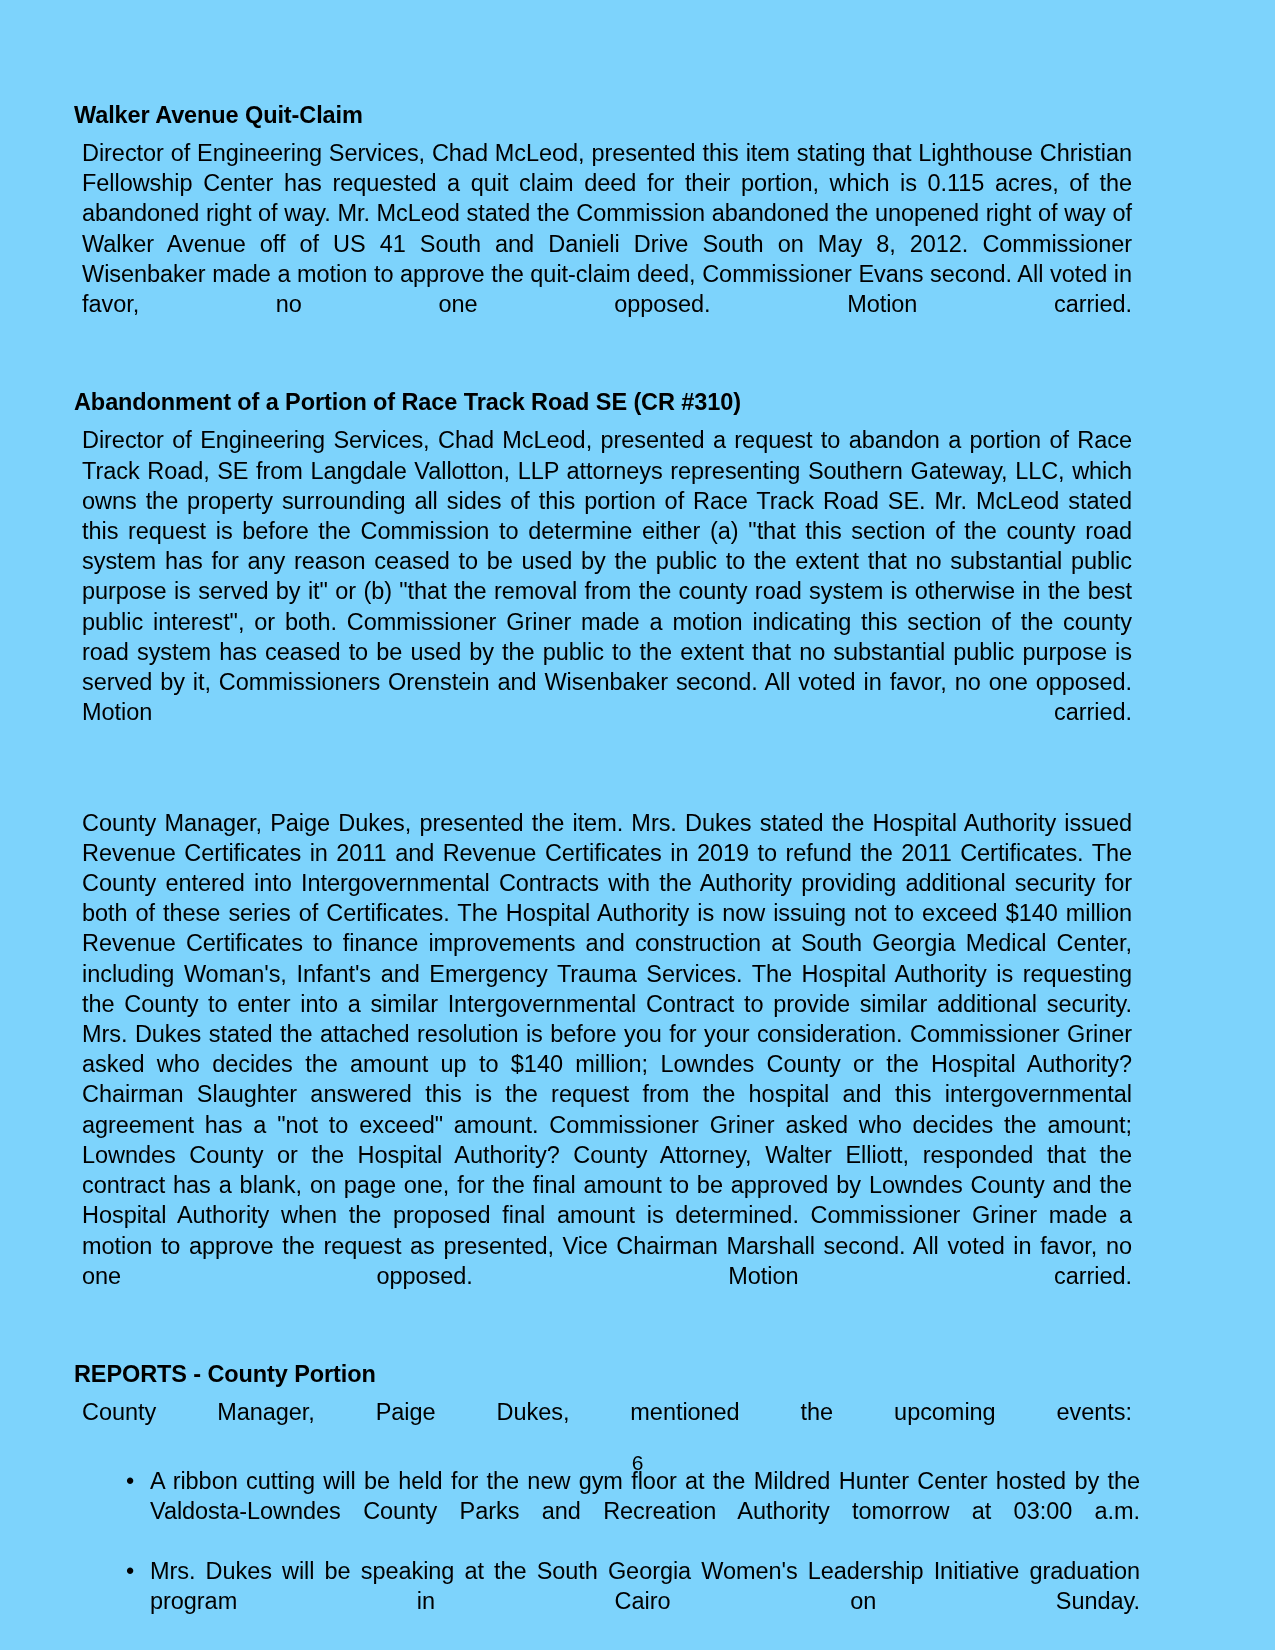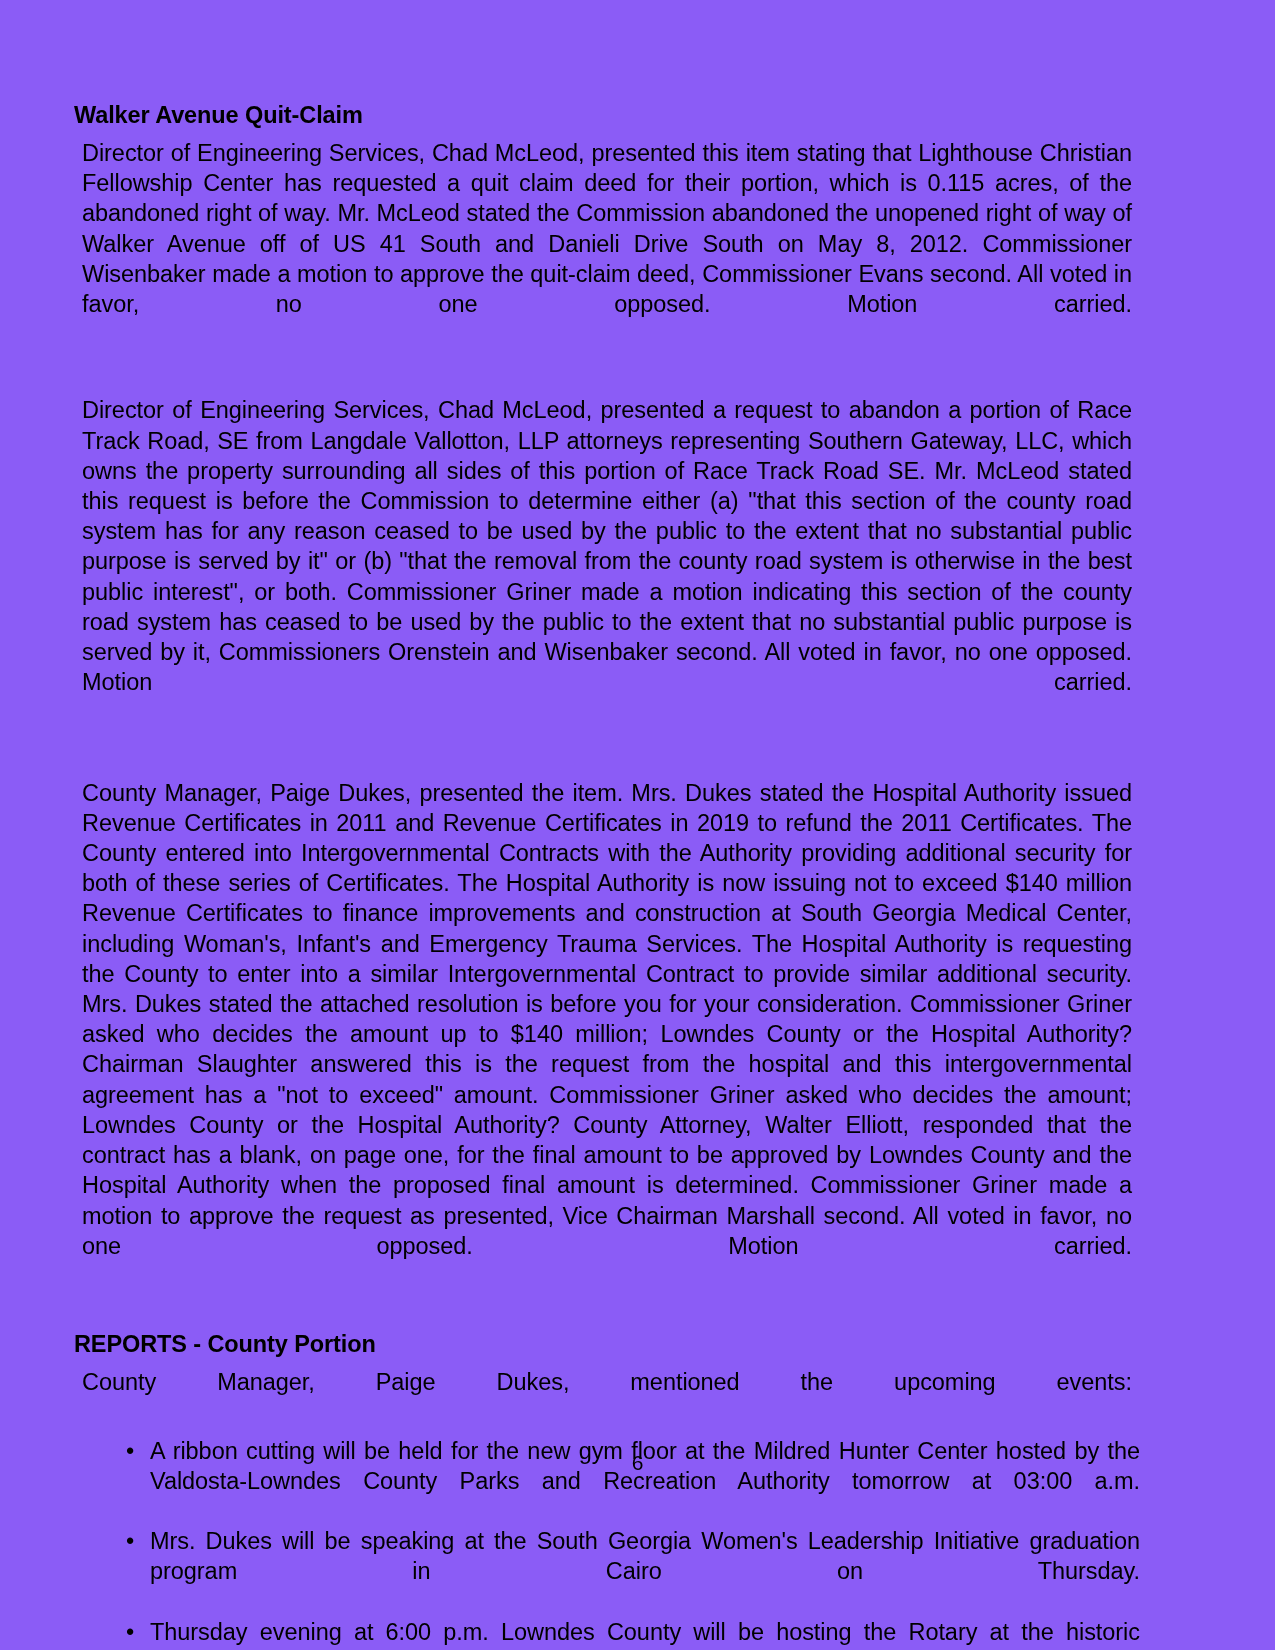--- a/index.html
+++ b/index.html
@@ -4,21 +4,21 @@
 <style>
   html, body {
     margin: 0;
     padding: 0;
     background: #ffffff;
   }
   .page {
     position: relative;
     width: 1275px;
     height: 1650px;
-    background: #8b5cf6;
+    background: #7dd3fc;
     margin: 0 auto;
     overflow: hidden;
     font-family: "Liberation Sans", sans-serif;
     color: #000000;
   }
   .content {
     position: absolute;
     left: 74px;
     top: 100px;
     width: 1066px;
@@ -97,20 +97,21 @@
   <div class="content">
 
     <div class="section">
       <div class="heading">Walker Avenue Quit-Claim</div>
       <p class="para">Director of Engineering Services, Chad McLeod, presented this item stating that Lighthouse Christian Fellowship Center has requested a quit claim deed for their portion, which is 0.115 acres, of the abandoned right of way.  Mr. McLeod stated the Commission abandoned the unopened right of way of Walker Avenue off of US 41 South and Danieli Drive South on May 8, 2012.  Commissioner Wisenbaker made a motion to approve the quit-claim deed, Commissioner Evans second.  All voted in favor, no one opposed.  Motion carried.</p>
     </div>
 
     <div class="gap-section"></div>
 
     <div class="section">
+      <div class="heading">Abandonment of a Portion of Race Track Road SE (CR #310)</div>
       <p class="para">Director of Engineering Services, Chad McLeod, presented a request to abandon a portion of Race Track Road, SE from Langdale Vallotton, LLP attorneys representing Southern Gateway, LLC, which owns the property surrounding all sides of this portion of Race Track Road SE.  Mr. McLeod stated this request is before the Commission to determine either (a) "that this section of the county road system has for any reason ceased to be used by the public to the extent that no substantial public purpose is served by it" or (b) "that the removal from the county road system is otherwise in the best public interest", or both. Commissioner Griner made a motion indicating this section of the county road system has ceased to be used by the public to the extent that no substantial public purpose is served by it, Commissioners Orenstein and Wisenbaker second.  All voted in favor, no one opposed.  Motion carried.</p>
     </div>
 
     <div class="gap-section-lg"></div>
 
     <div class="section">
       <p class="para">County Manager, Paige Dukes, presented the item.  Mrs. Dukes stated the Hospital Authority issued Revenue Certificates in 2011 and Revenue Certificates in 2019 to refund the 2011 Certificates.  The County entered into Intergovernmental Contracts with the Authority providing additional security for both of these series of Certificates.  The Hospital Authority is now issuing not to exceed $140 million Revenue Certificates to finance improvements and construction at South Georgia Medical Center, including Woman's, Infant's and Emergency Trauma Services.  The Hospital Authority is requesting the County to enter into a similar Intergovernmental Contract to provide similar additional security.  Mrs. Dukes stated the attached resolution is before you for your consideration.  Commissioner Griner asked who decides the amount up to $140 million; Lowndes County or the Hospital Authority?  Chairman Slaughter answered this is the request from the hospital and this intergovernmental agreement has a "not to exceed" amount. Commissioner Griner asked who decides the amount; Lowndes County or the Hospital Authority?  County Attorney, Walter Elliott, responded that the contract has a blank, on page one, for the final amount to be approved by Lowndes County and the Hospital Authority when the proposed final amount is determined.  Commissioner Griner made a motion to approve the request as presented, Vice Chairman Marshall second.  All voted in favor, no one opposed.  Motion carried.</p>
     </div>
 
     <div class="gap-section"></div>
@@ -119,21 +120,21 @@
       <div class="heading">REPORTS - County Portion</div>
       <p class="para">County Manager, Paige Dukes, mentioned the upcoming events:</p>
 
       <ul class="bullets">
         <li>
           <span class="bullet-dot">•</span>
           <span class="bullet-text">A ribbon cutting will be held for the new gym floor at the Mildred Hunter Center hosted by the Valdosta-Lowndes County Parks and Recreation Authority tomorrow at 03:00 a.m.</span>
         </li>
         <li>
           <span class="bullet-dot">•</span>
-          <span class="bullet-text">Mrs. Dukes will be speaking at the South Georgia Women's Leadership Initiative graduation program in Cairo on Thursday.</span>
+          <span class="bullet-text">Mrs. Dukes will be speaking at the South Georgia Women's Leadership Initiative graduation program in Cairo on Sunday.</span>
         </li>
         <li>
           <span class="bullet-dot">•</span>
           <span class="bullet-text">Thursday evening at 6:00 p.m. Lowndes County will be hosting the Rotary at the historic courthouse for a tour and reception.</span>
         </li>
       </ul>
     </div>
 
   </div>
 

